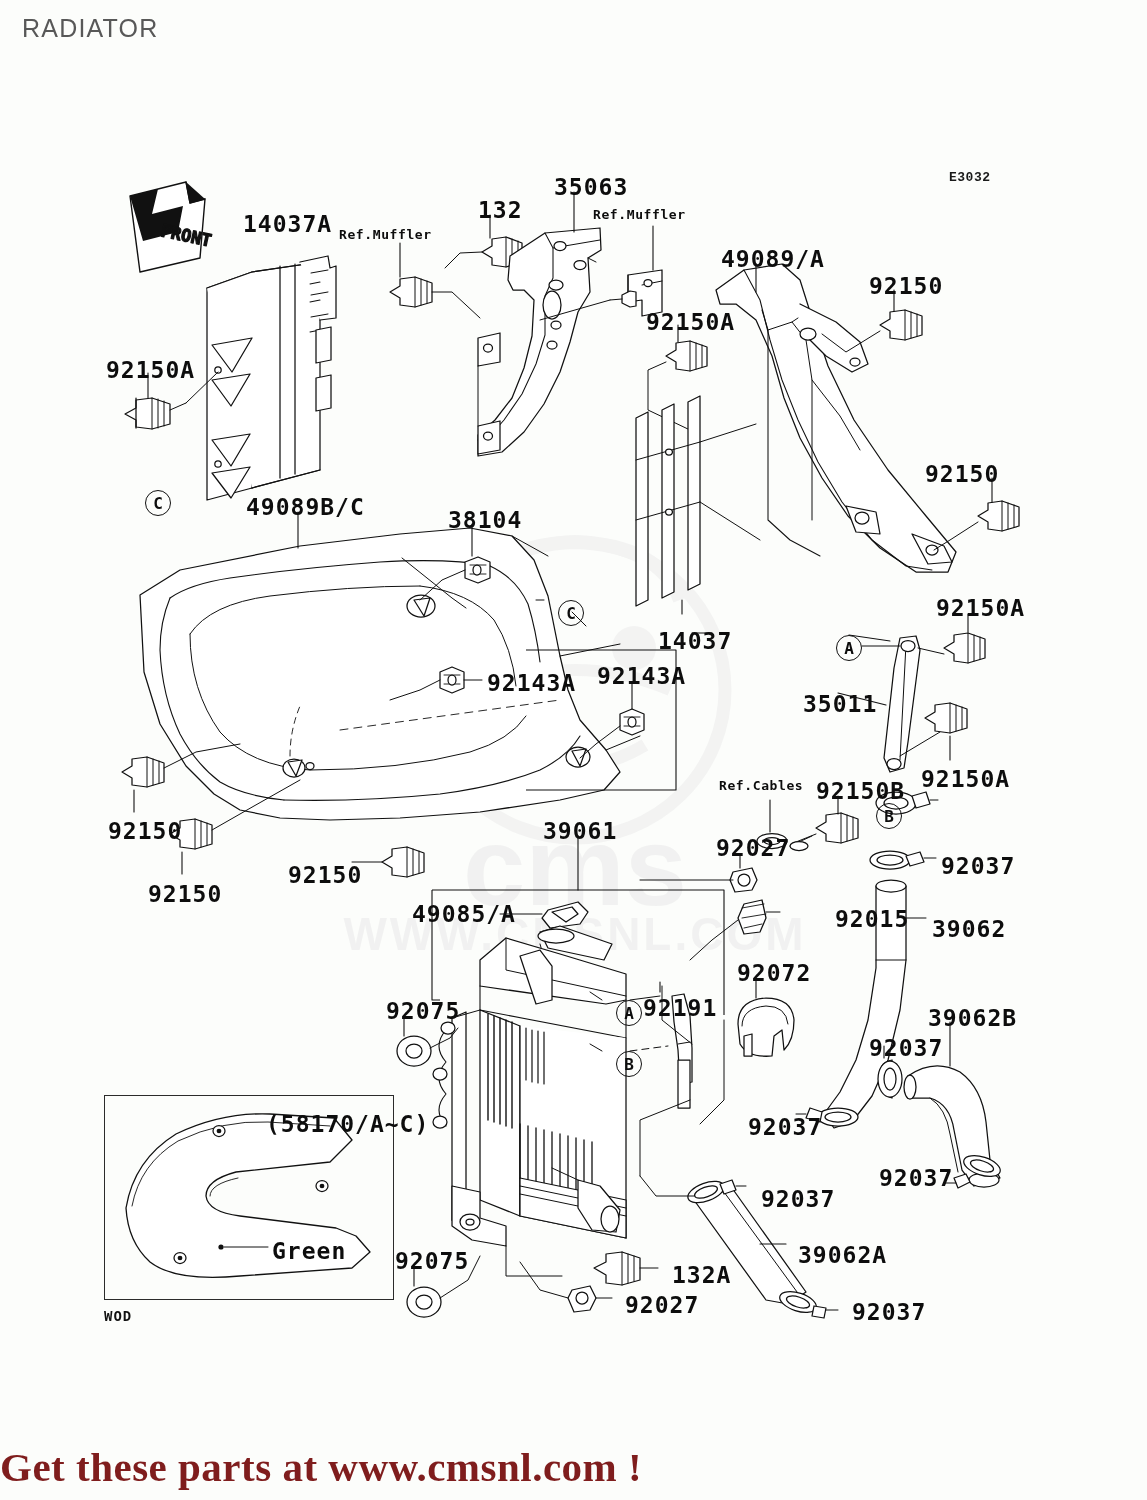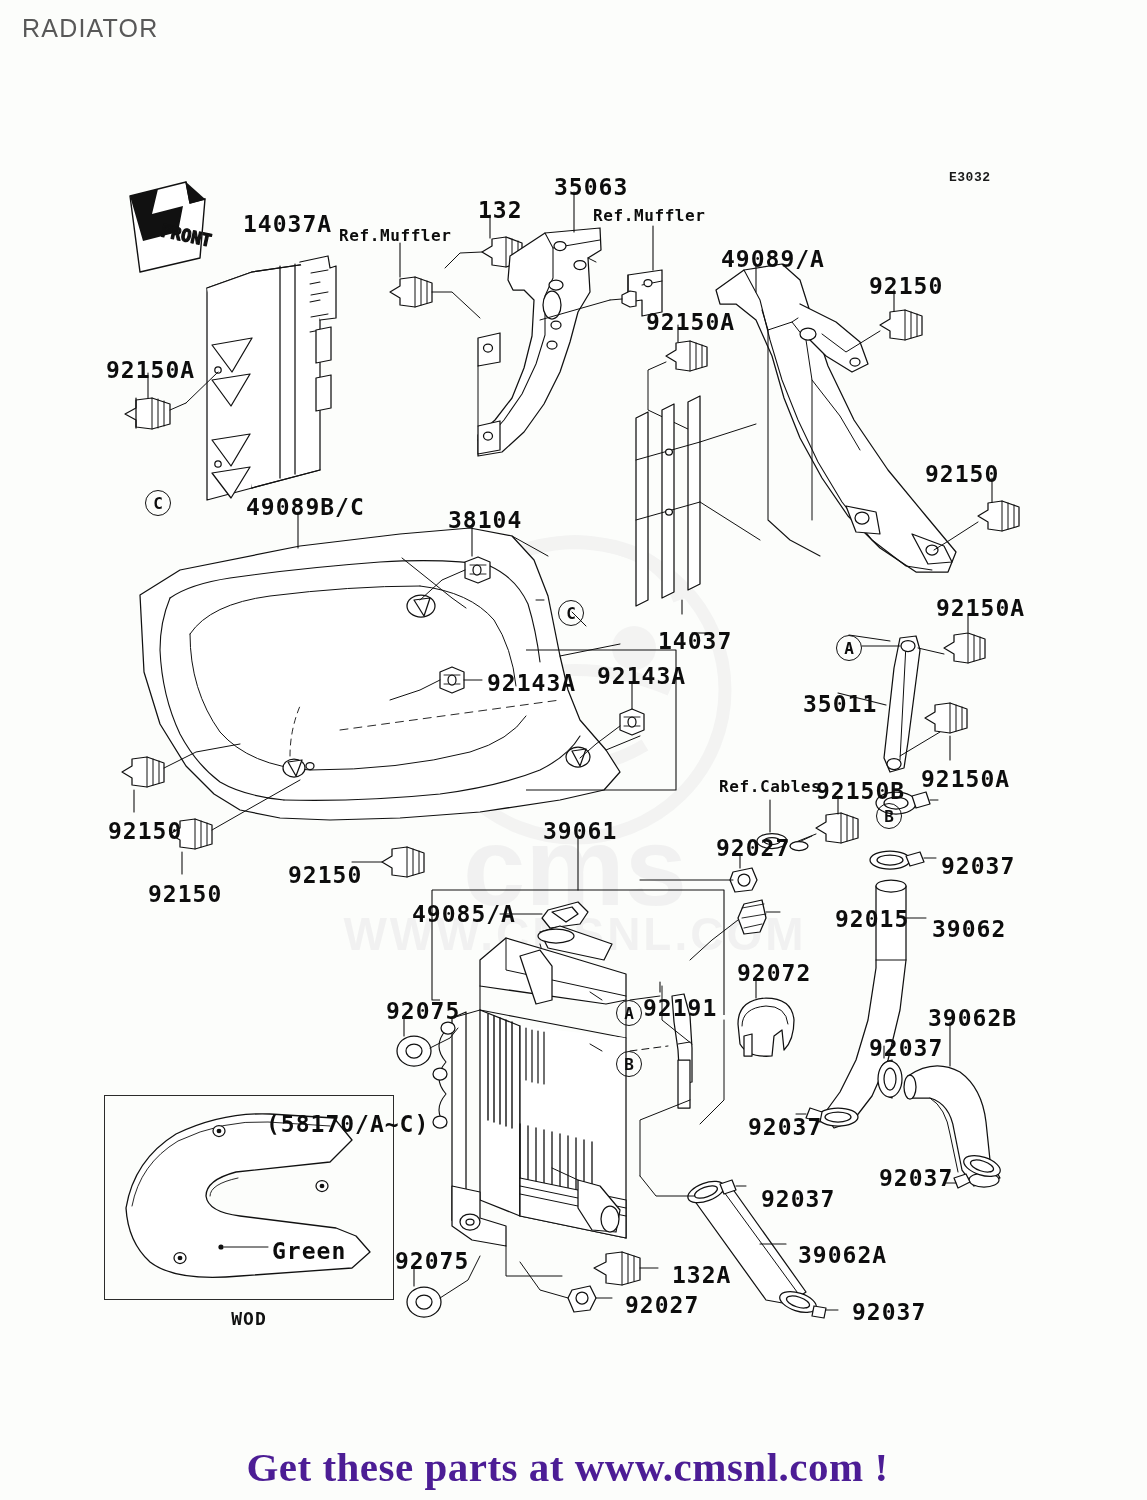--- a/index.html
+++ b/index.html
@@ -33,39 +33,39 @@
     font-size: 13px;
     font-weight: bold;
     color: #1a1a1a;
     letter-spacing: 0.5px;
   }
   #footer-cta {
     position: absolute;
     left: 0;
     top: 1443px;
     width: 1135px;
-    text-align: center;
+    text-align: left;
     font-family: "Liberation Serif", serif;
     font-size: 41px;
     font-weight: bold;
-    color: #4c1d95;
+    color: #7f1d1d;
     letter-spacing: 0.5px;
   }
   .lbl {
     position: absolute;
     font-family: "DejaVu Sans Mono", monospace;
     font-size: 23px;
     font-weight: bold;
     color: #0d0d0d;
     letter-spacing: 1px;
     white-space: nowrap;
     line-height: 1;
   }
   .lbl.sm {
-    font-size: 16px;
+    font-size: 13px;
     letter-spacing: 0.6px;
   }
   .circ {
     position: absolute;
     width: 26px;
     height: 26px;
     border: 1.6px solid #111;
     border-radius: 50%;
     font-family: "DejaVu Sans Mono", monospace;
     font-size: 16px;
@@ -104,23 +104,22 @@
     height: 205px;
     border: 1.4px solid #2b2b2b;
     box-sizing: border-box;
     background: transparent;
   }
   #inset-caption {
     position: absolute;
     left: 104px;
     top: 1308px;
     width: 290px;
-    text-align: center;
     font-family: "DejaVu Sans Mono", monospace;
-    font-size: 18px;
+    font-size: 14px;
     font-weight: bold;
     color: #111;
     letter-spacing: 1px;
   }
 </style>
 </head>
 <body>
 
 <div id="page">
 

